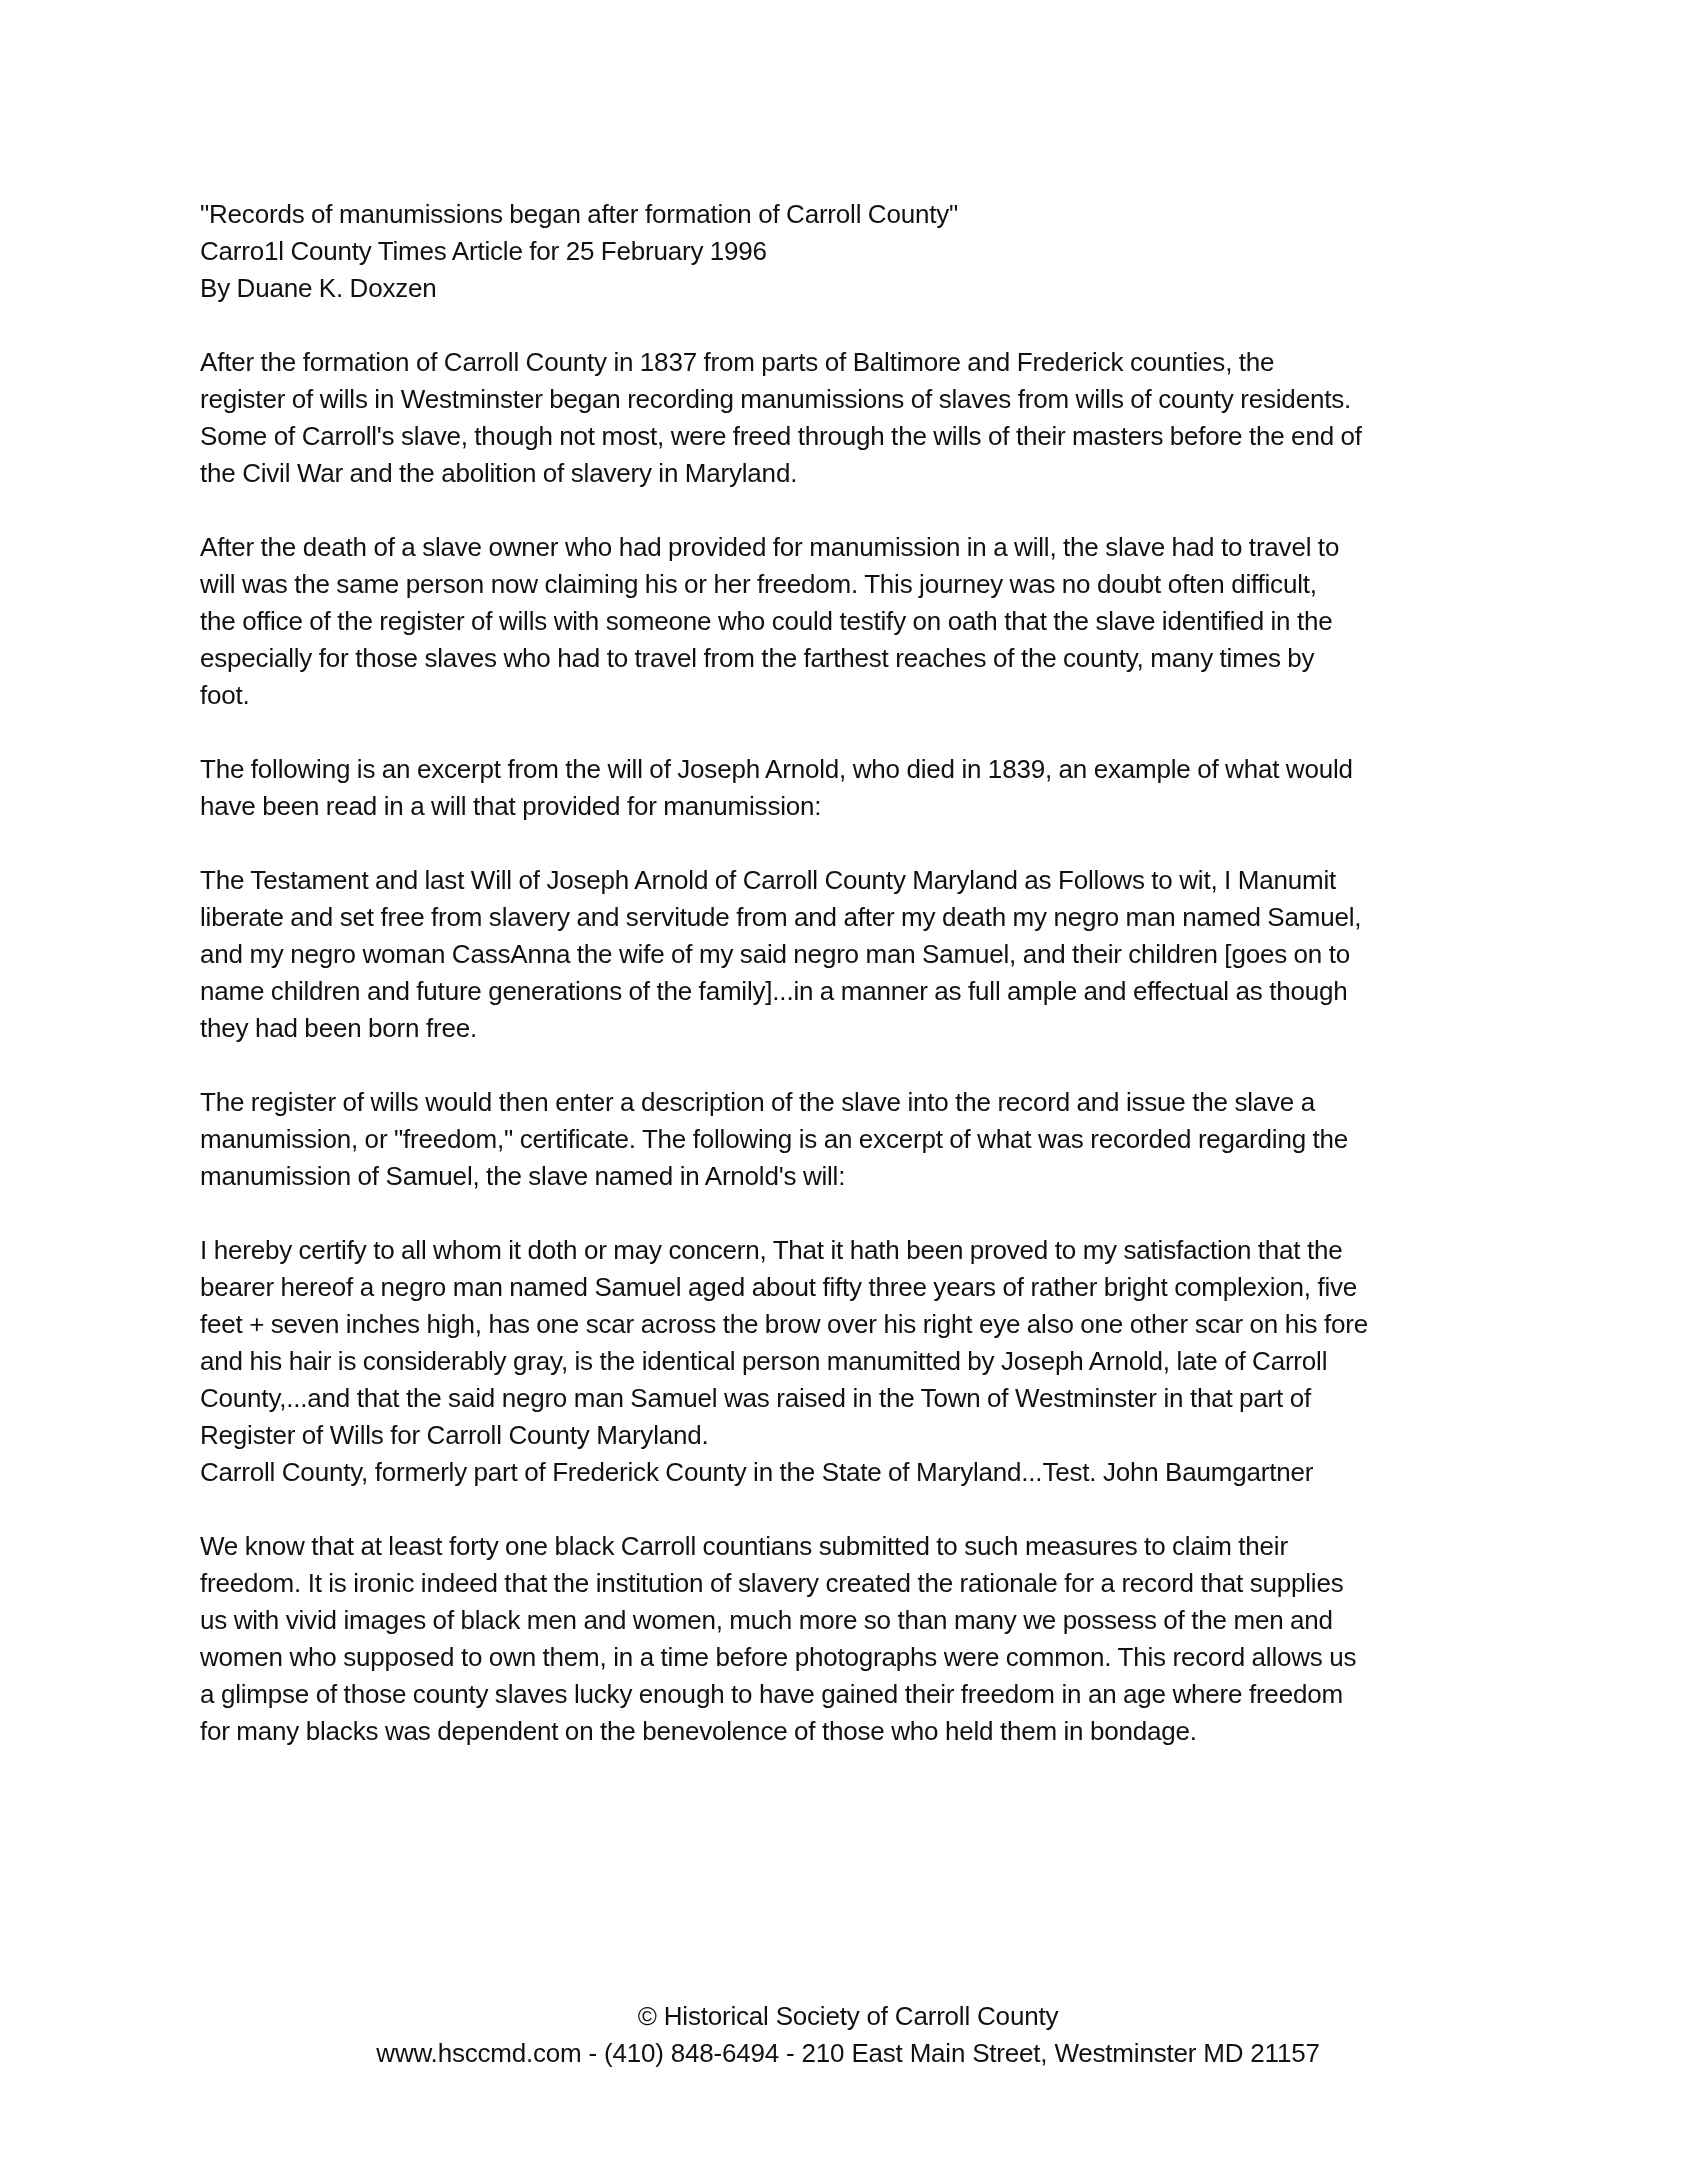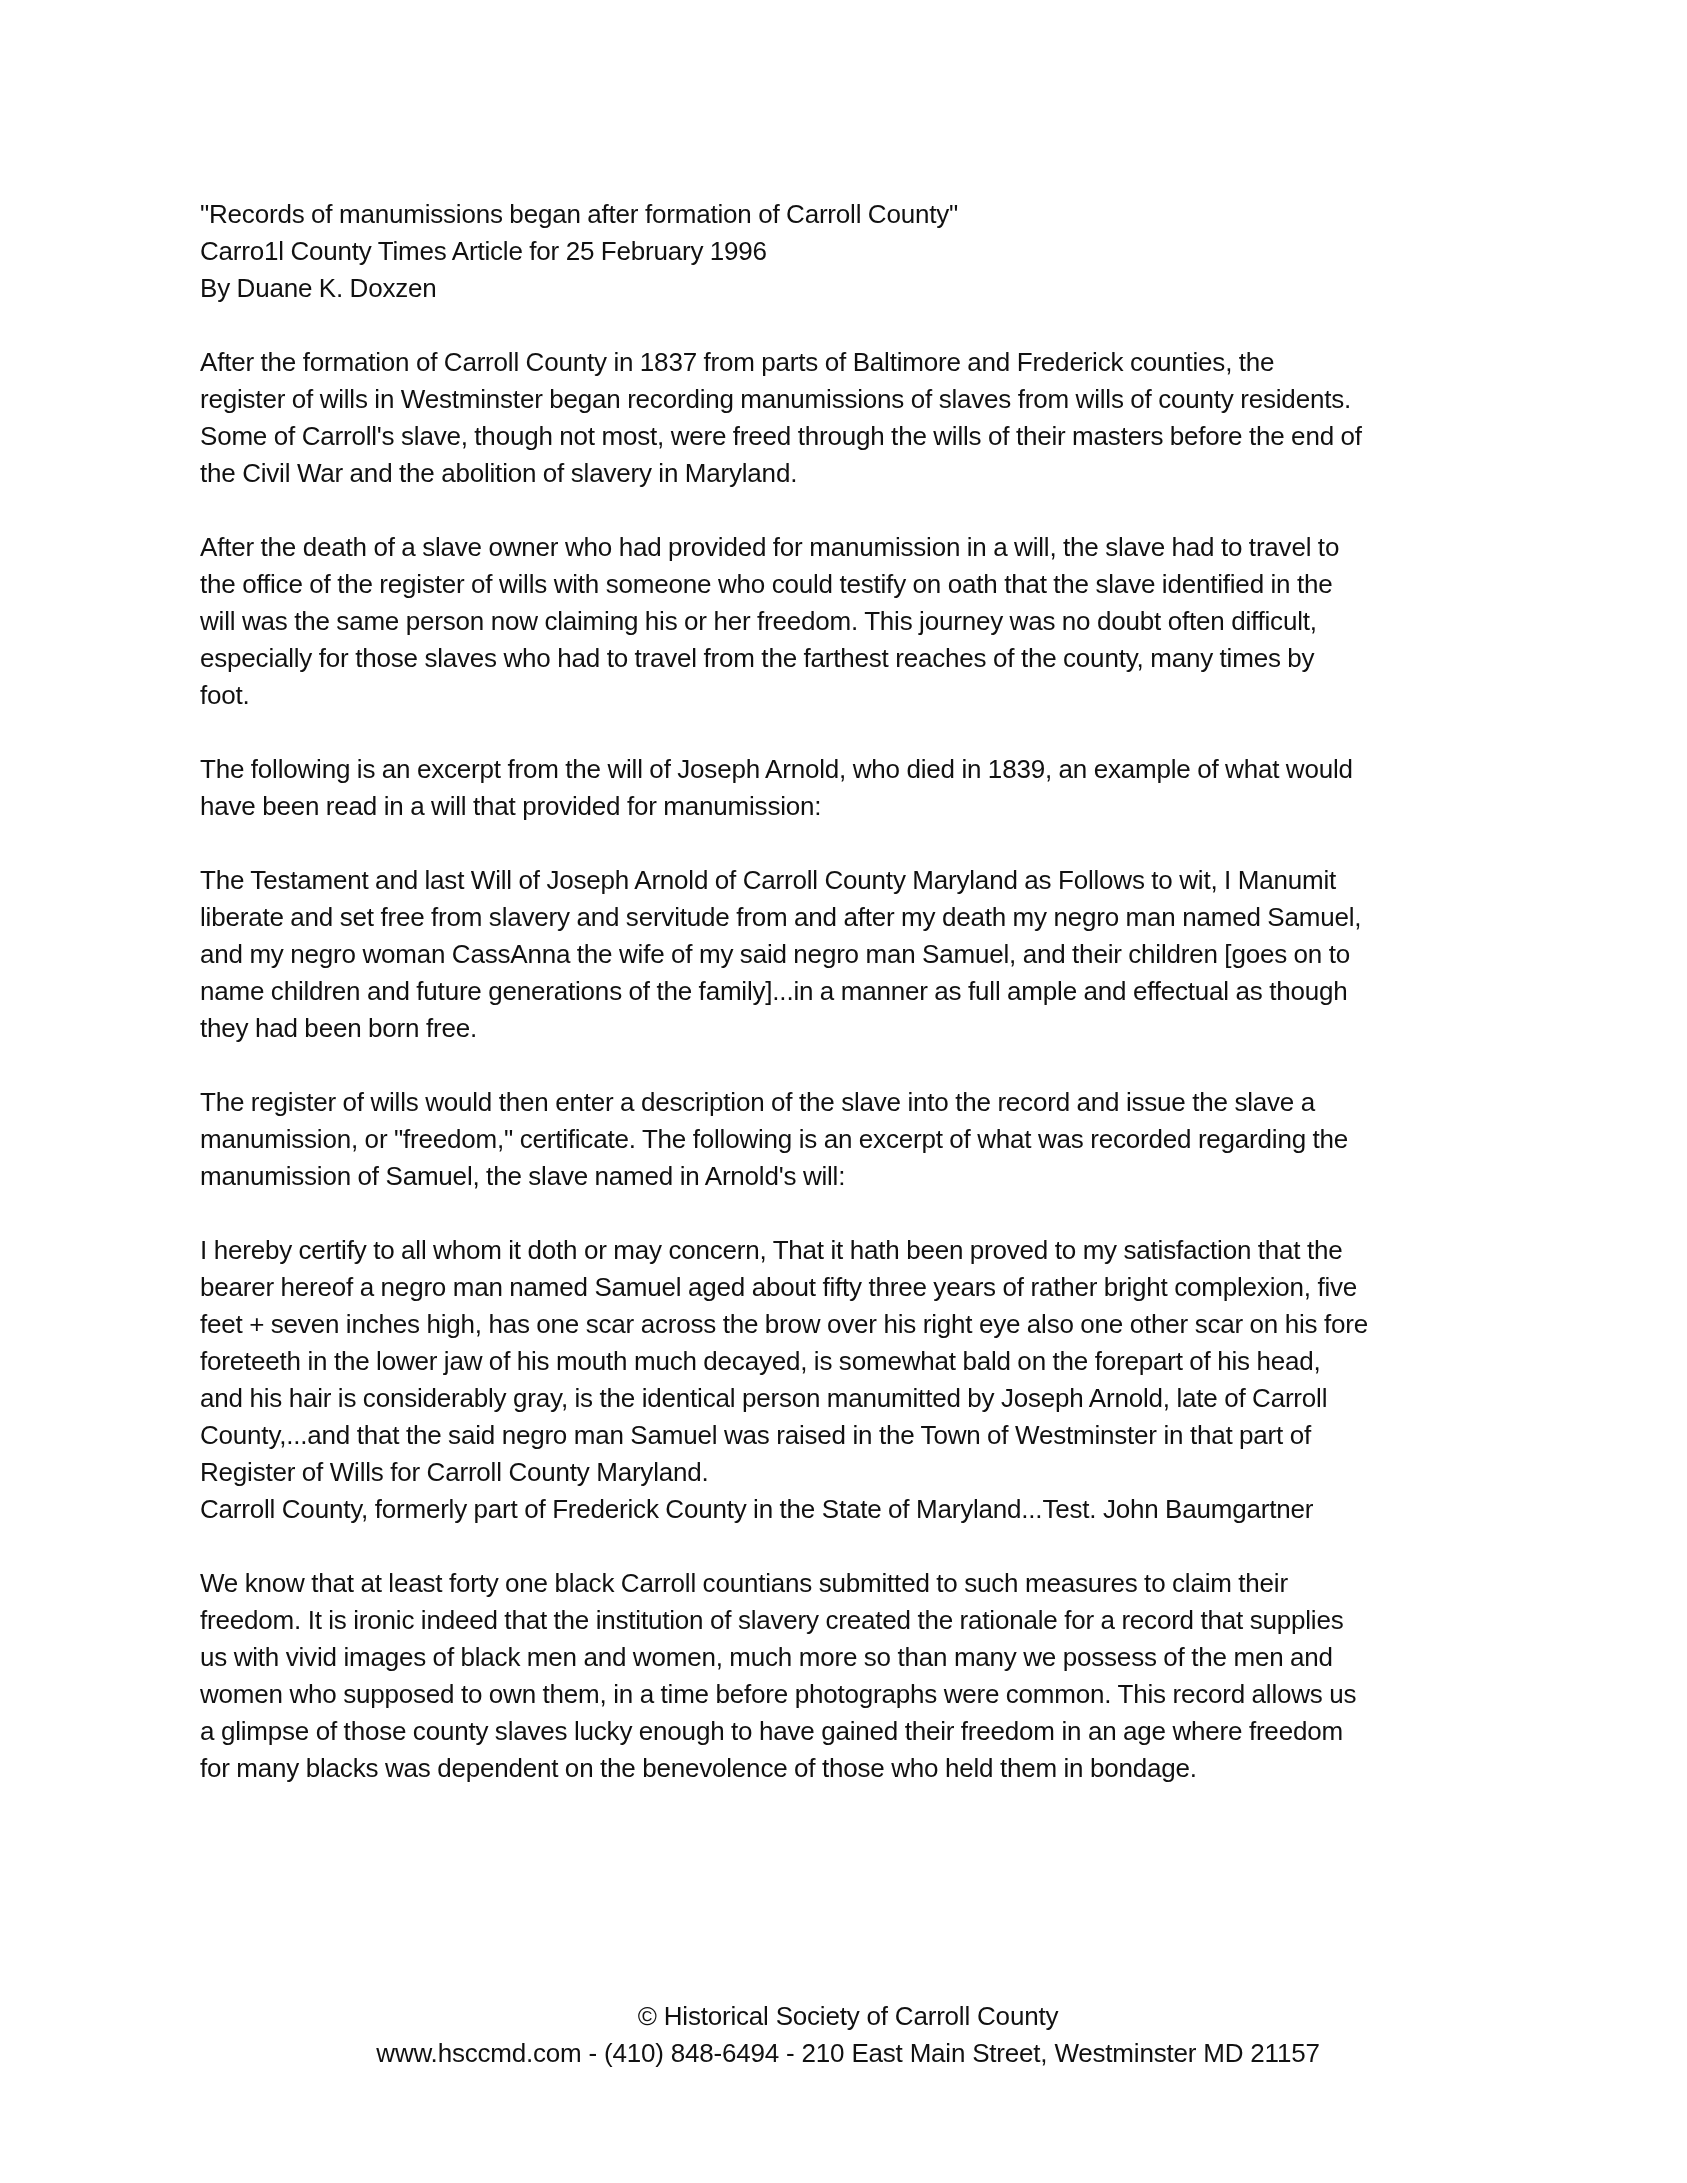--- a/index.html
+++ b/index.html
@@ -72,22 +72,22 @@
     <div class="para">
       <span class="line">After the formation of Carroll County in 1837 from parts of Baltimore and Frederick counties, the</span>
       <span class="line">register of wills in Westminster began recording manumissions of slaves from wills of county residents.</span>
       <span class="line">Some of Carroll's slave, though not most, were freed through the wills of their masters before the end of</span>
       <span class="line">the Civil War and the abolition of slavery in Maryland.</span>
     </div>
     <span class="blank"></span>
 
     <div class="para">
       <span class="line">After the death of a slave owner who had provided for manumission in a will, the slave had to travel to</span>
+      <span class="line">will was the same person now claiming his or her freedom. This journey was no doubt often difficult,</span>
       <span class="line">the office of the register of wills with someone who could testify on oath that the slave identified in the</span>
-      <span class="line">will was the same person now claiming his or her freedom. This journey was no doubt often difficult,</span>
       <span class="line">especially for those slaves who had to travel from the farthest reaches of the county, many times by</span>
       <span class="line">foot.</span>
     </div>
     <span class="blank"></span>
 
     <div class="para">
       <span class="line">The following is an excerpt from the will of Joseph Arnold, who died in 1839, an example of what would</span>
       <span class="line">have been read in a will that provided for manumission:</span>
     </div>
     <span class="blank"></span>
@@ -105,21 +105,20 @@
       <span class="line">The register of wills would then enter a description of the slave into the record and issue the slave a</span>
       <span class="line">manumission, or "freedom," certificate. The following is an excerpt of what was recorded regarding the</span>
       <span class="line">manumission of Samuel, the slave named in Arnold's will:</span>
     </div>
     <span class="blank"></span>
 
     <div class="para">
       <span class="line">I hereby certify to all whom it doth or may concern, That it hath been proved to my satisfaction that the</span>
       <span class="line">bearer hereof a negro man named Samuel aged about fifty three years of rather bright complexion, five</span>
       <span class="line">feet + seven inches high, has one scar across the brow over his right eye also one other scar on his fore</span>
-      <span class="line">foreteeth in the lower jaw of his mouth much decayed, is somewhat bald on the forepart of his head,</span>
       <span class="line">and his hair is considerably gray, is the identical person manumitted by Joseph Arnold, late of Carroll</span>
       <span class="line">County,...and that the said negro man Samuel was raised in the Town of Westminster in that part of</span>
       <span class="line">Register of Wills for Carroll County Maryland.</span>
       <span class="line">Carroll County, formerly part of Frederick County in the State of Maryland...Test. John Baumgartner</span>
     </div>
     <span class="blank"></span>
 
     <div class="para">
       <span class="line">We know that at least forty one black Carroll countians submitted to such measures to claim their</span>
       <span class="line">freedom. It is ironic indeed that the institution of slavery created the rationale for a record that supplies</span>

